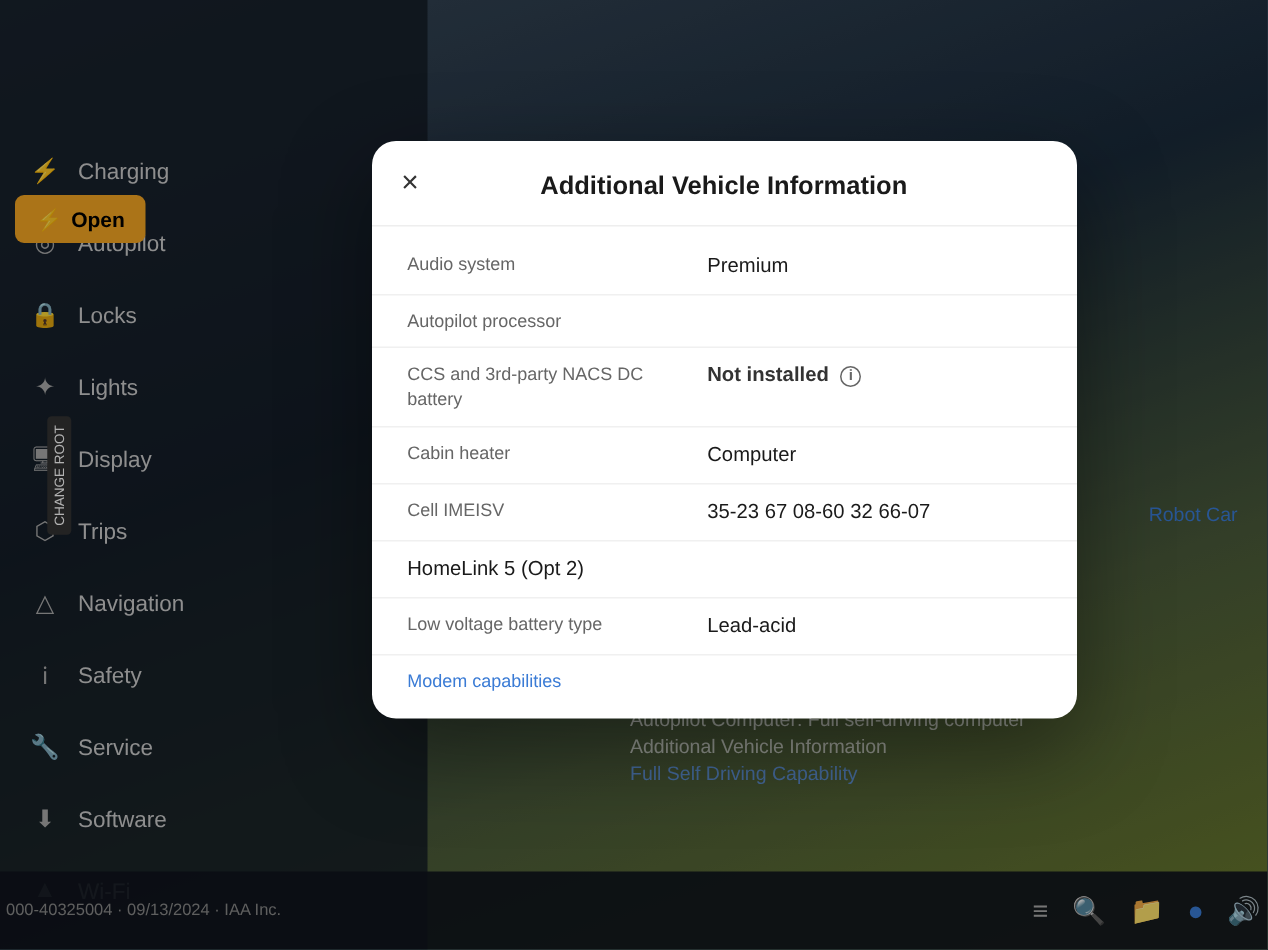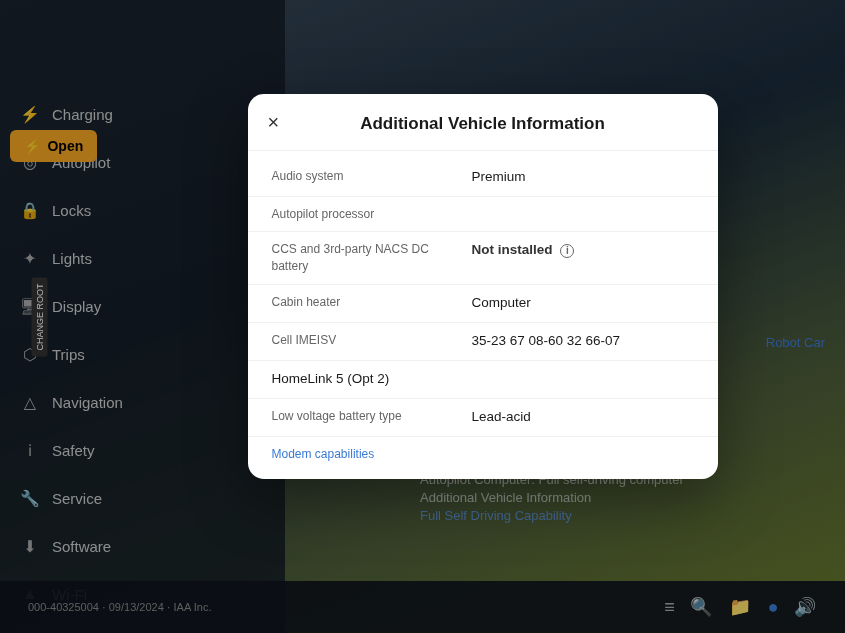--- a/index.html
+++ b/index.html
@@ -74,21 +74,21 @@
     .bottom-bar {
       position: absolute;
       bottom: 0;
       left: 0;
       right: 0;
       height: 52px;
       background: rgba(15, 20, 28, 0.92);
       display: flex;
       align-items: center;
       justify-content: space-between;
-      padding: 0 28px;
+      padding: 0 4px;
     }
 
     .bottom-info {
       color: #888;
       font-size: 11px;
     }
 
     .bottom-icons {
       display: flex;
       align-items: center;

